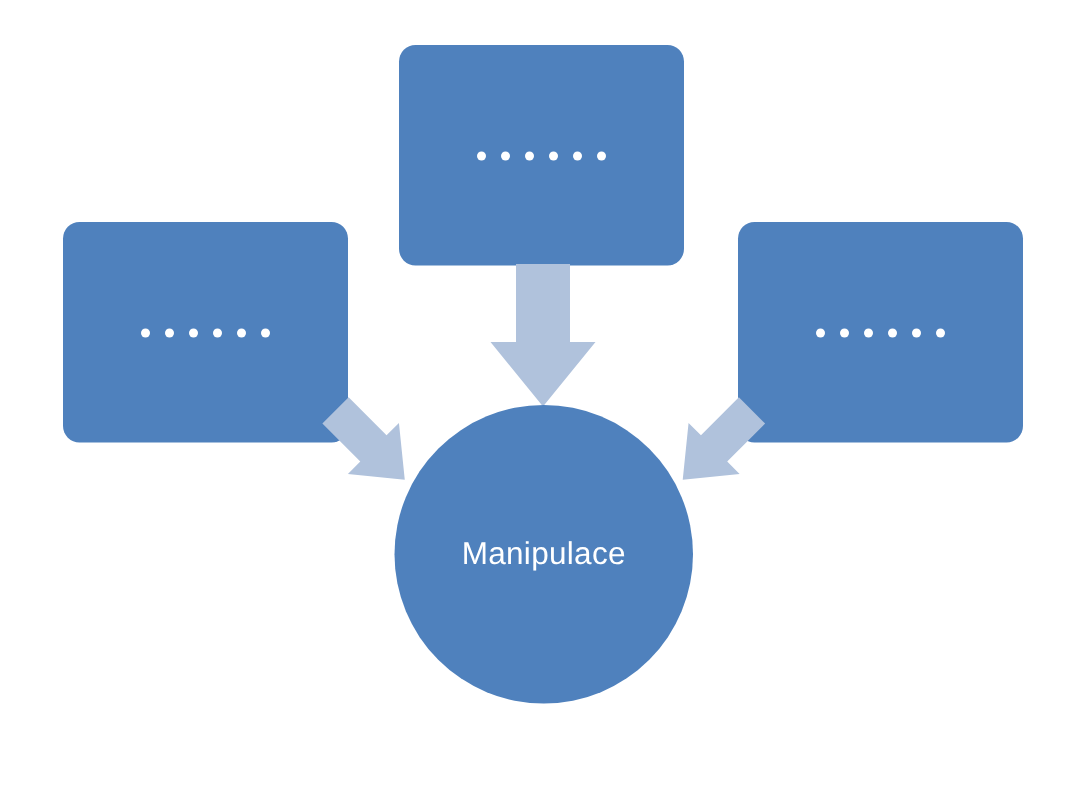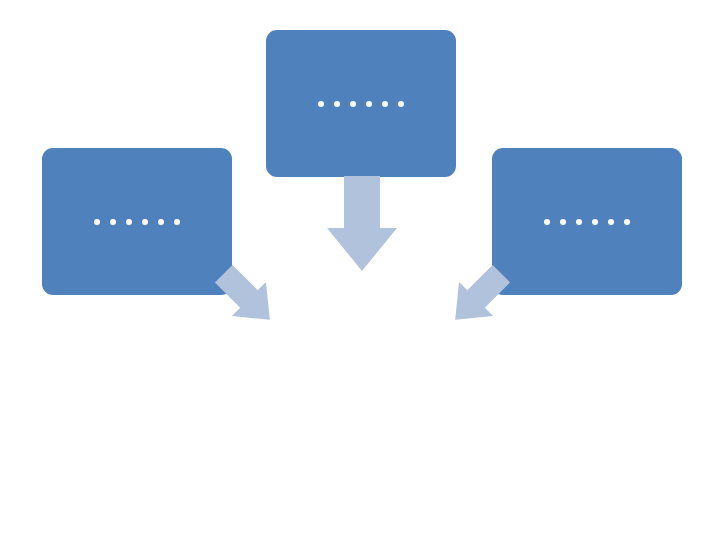--- a/index.html
+++ b/index.html
@@ -132,14 +132,17 @@
       <polygon points="18,0 54,0 54,52 71,52 36,95 1,52 18,52" fill="#b0c2dc"></polygon>
     </svg>
   </div>
 
   <div class="arrow" id="arrow-right-in">
     <svg viewBox="0 0 72 96" width="66" height="66" aria-hidden="true" style="transform: rotate(45deg); transform-origin: 50% 50%;">
       <polygon points="18,0 54,0 54,52 71,52 36,95 1,52 18,52" fill="#b0c2dc"></polygon>
     </svg>
   </div>
 
+  <div id="circle-center">
+    <span id="circle-label" style="color: rgb(255, 255, 255);">Manipulace</span>
+  </div>
 
 </div>
 
 </body></html>

